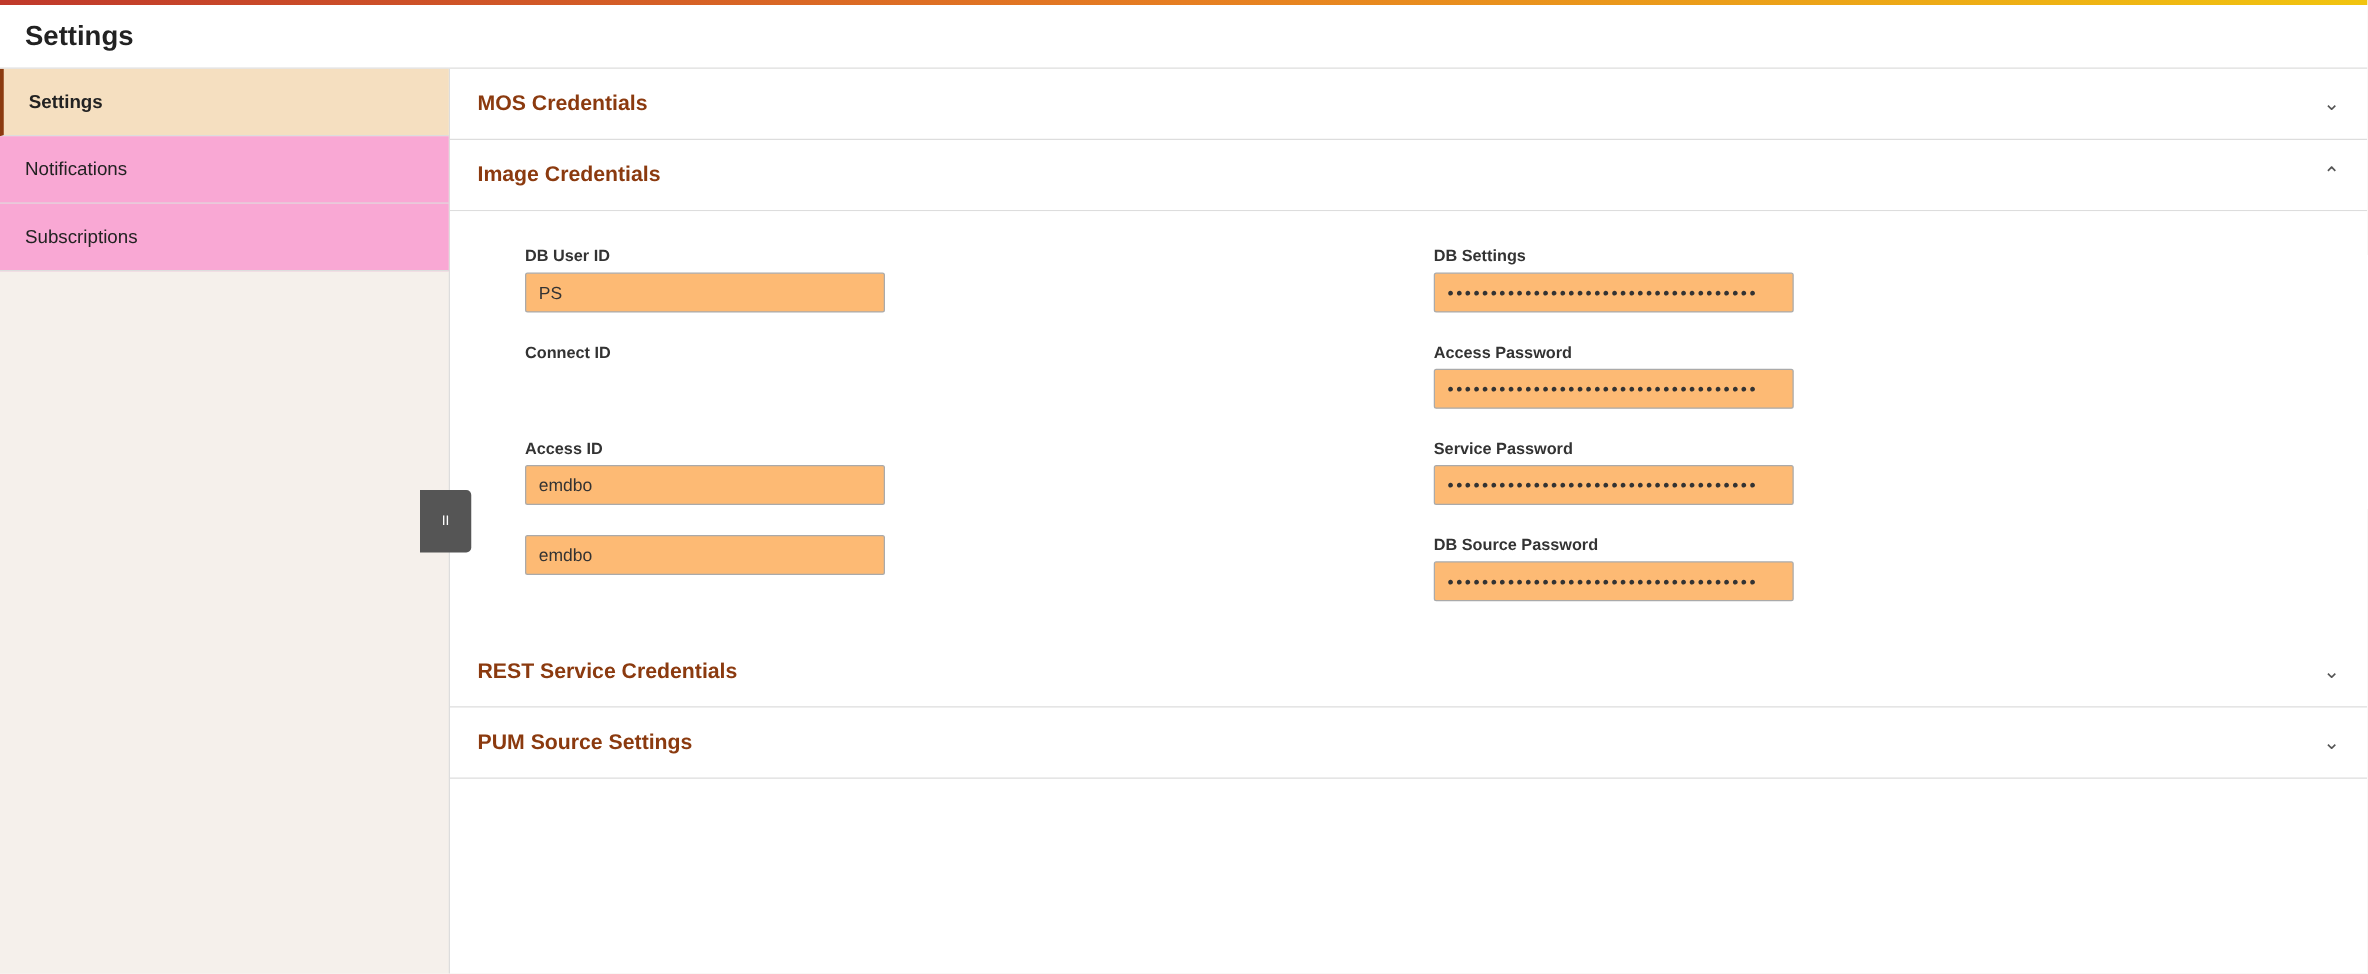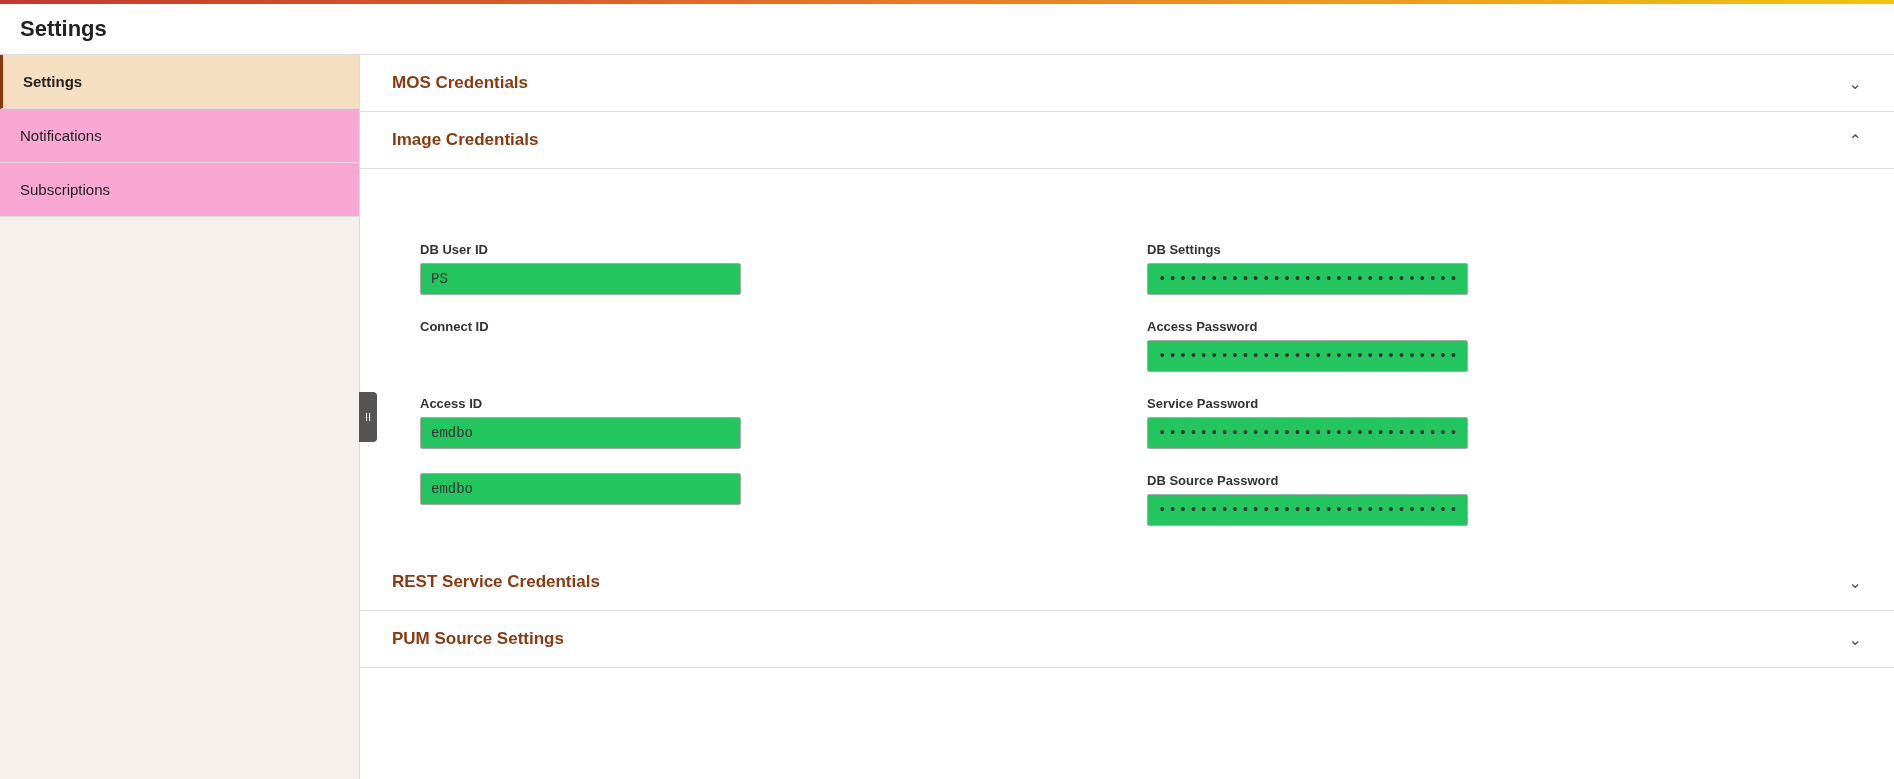--- a/index.html
+++ b/index.html
@@ -59,21 +59,21 @@
     }
 
     
     .collapse-handle {
       position: absolute;
       right: -18px;
       top: 50%;
       transform: translateY(-50%);
       background: #555;
       color: #fff;
-      width: 18px;
+      width: 41px;
       height: 50px;
       display: flex;
       align-items: center;
       justify-content: center;
       cursor: pointer;
       border-radius: 0 4px 4px 0;
       font-size: 11px;
       z-index: 10;
     }
 
@@ -82,21 +82,21 @@
       flex: 1;
       background: #fff;
       overflow-y: auto;
       padding: 0;
     }
 
     .section-header {
       display: flex;
       align-items: center;
       justify-content: space-between;
-      padding: 18px 32px;
+      padding: 18px 22px;
       border-bottom: 1px solid #ddd;
       cursor: pointer;
     }
 
     .section-title {
       font-size: 17px;
       font-weight: bold;
       color: #8b3a0f;
     }
 
@@ -107,44 +107,42 @@
 
     .section-body {
       padding: 28px 60px 28px 60px;
       background: #fff;
     }
 
     .form-grid {
       display: grid;
       grid-template-columns: 1fr 1fr;
       gap: 24px 40px;
-      margin-top: 45px;
     }
 
     .form-group {
       display: flex;
       flex-direction: column;
       gap: 6px;
     }
 
     .form-label {
       font-size: 13px;
       font-weight: bold;
       color: #333;
     }
 
     .form-input {
       border: 1px solid #aaa;
       border-radius: 2px;
       padding: 7px 10px;
       font-size: 14px;
       color: #333;
-      background: #22c55e;
-      width: 321px;
-      font-family: Liberation Mono, monospace;
+      background: #fdba74;
+      width: 288px;
     }
 
     .password-dots {
       letter-spacing: 2px;
       color: #333;
     }
 
     .top-accent-bar {
       height: 4px;
       background: linear-gradient(to right, #c0392b, #e67e22, #f1c40f);

